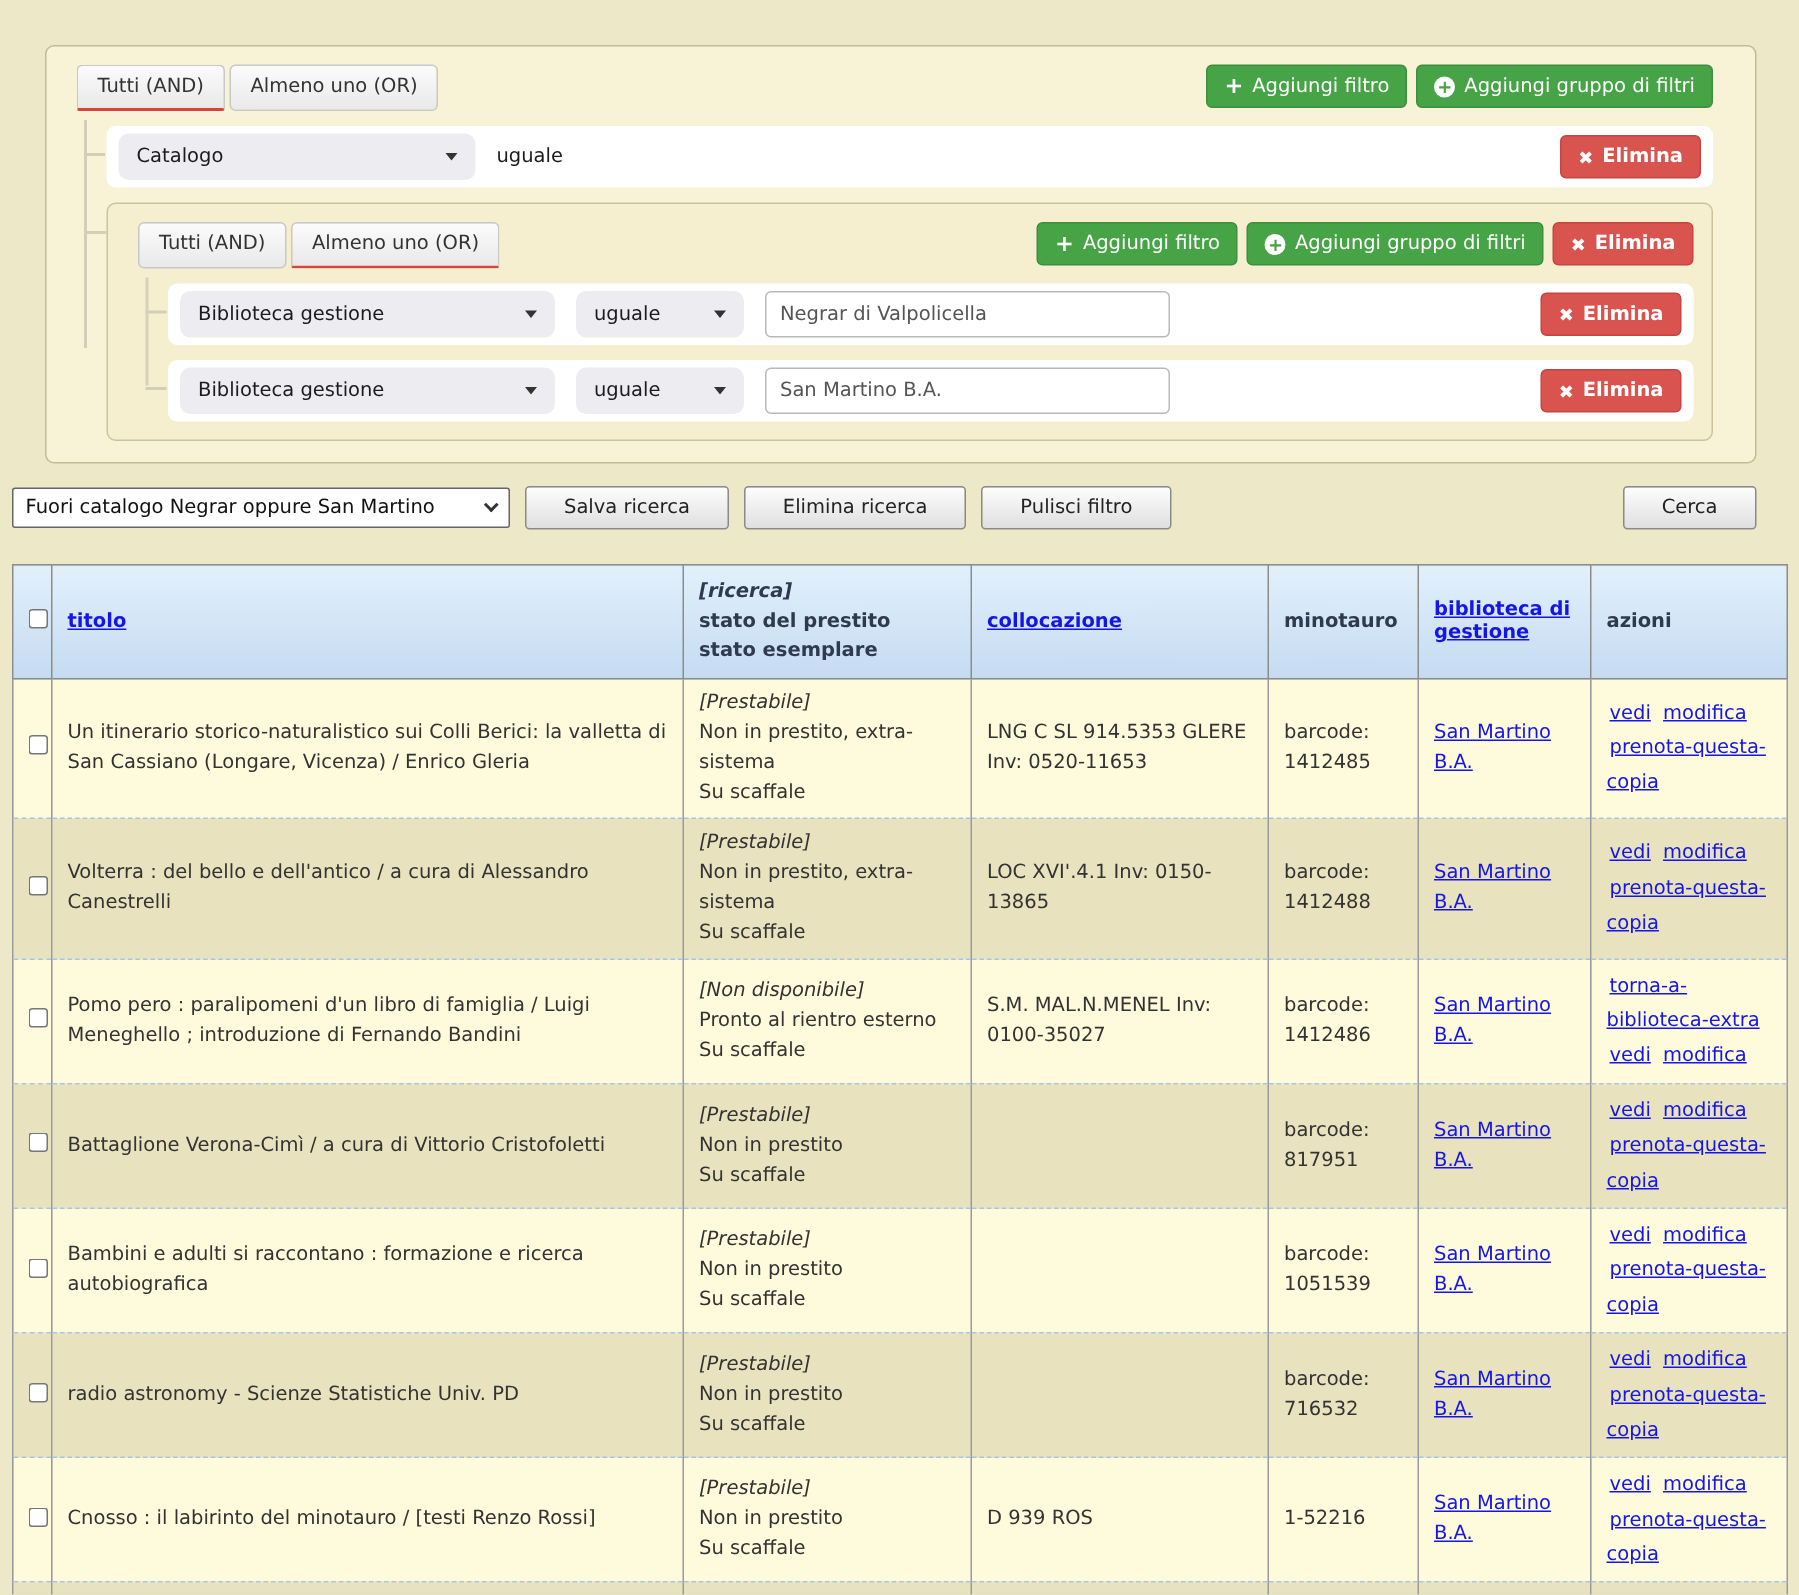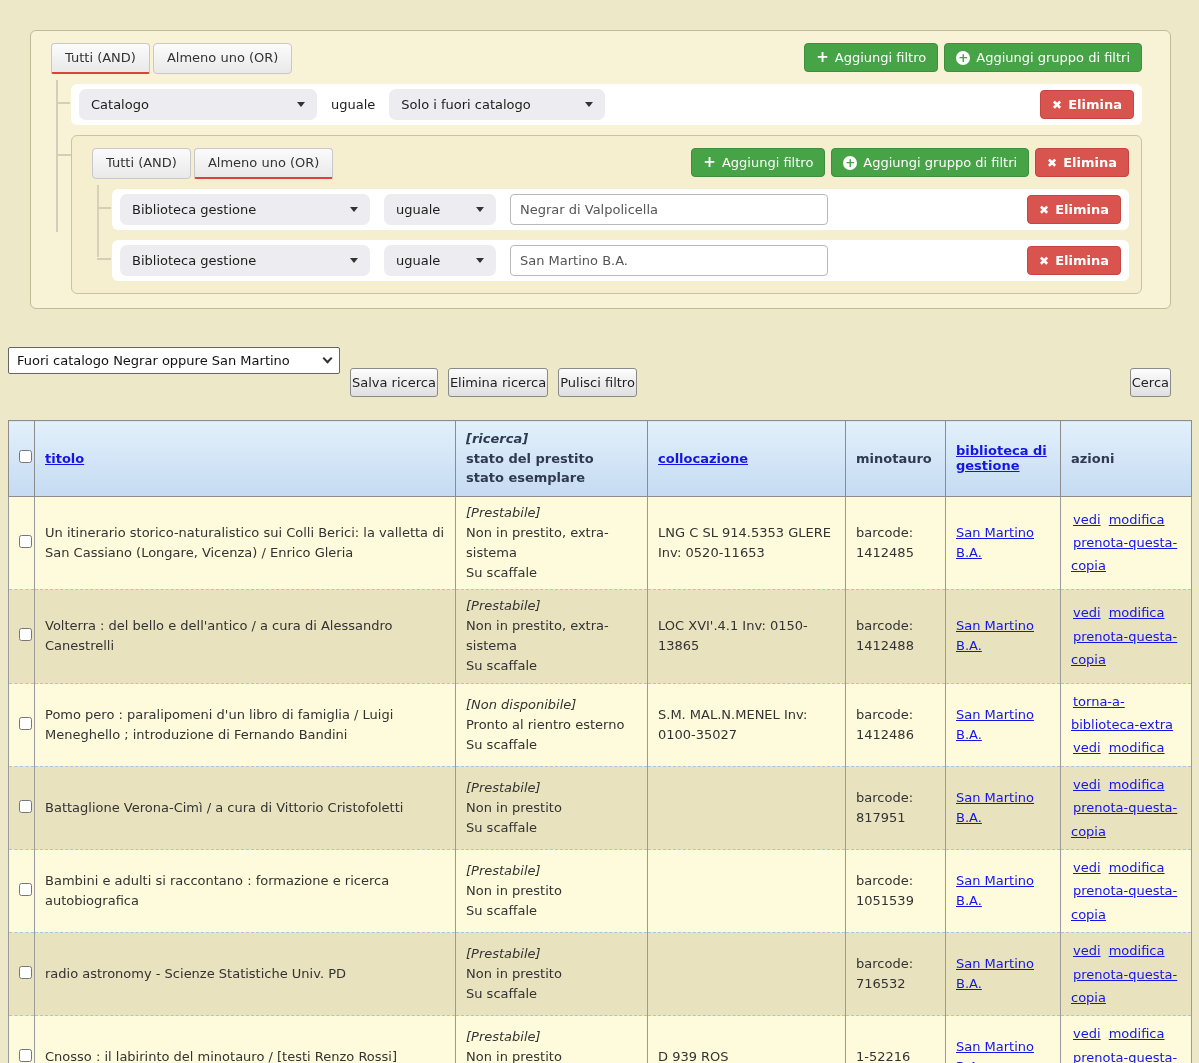--- a/index.html
+++ b/index.html
@@ -97,21 +97,21 @@
   .ig-body { position:relative; padding-left:28px; margin-top:10px; }
   .ig-body::before {
     content:""; position:absolute; left:13px; top:-4px; bottom:24px;
     border-left:2px solid #D8D1BA;
   }
   .ig-body .white-bar + .white-bar { margin-top:10px; }
 
   .txt-input {
     border:1px solid #B9B9B9; border-radius:4px;
     padding:7px 9px; font-size:13px; color:#555;
-    width:318px; font-family:"DejaVu Sans", sans-serif;
+    width:270px; font-family:"DejaVu Sans", sans-serif;
     background:#FFF;
   }
 
   
   .search-controls {
     display:flex; align-items:center; gap:10px;
     margin:15px 28px 0 8px;
   }
   .native-select {
     background:#FFF; border:1px solid #666; border-radius:2px;
@@ -120,22 +120,22 @@
   }
   .native-select.saved { width:332px; }
   .chevron-down-icon {
     width:7px; height:7px; margin-left:8px; margin-top:-4px;
     border-right:2px solid #333; border-bottom:2px solid #333;
     transform:rotate(45deg);
   }
   .gbtn {
     background:linear-gradient(#FDFDFD,#DFDFDF);
     border:1px solid #8A8A8A; border-radius:3px;
-    padding:6px 1px; font-size:13px; color:#222;
-    font-family:"DejaVu Sans", sans-serif; cursor:pointer;margin-top:44px;
+    padding:6px 25px; font-size:13px; color:#222;
+    font-family:"DejaVu Sans", sans-serif; cursor:pointer;
   }
 
   
   .results { margin:23px 8px 0 8px; border-collapse:collapse; width:1183px; table-layout:fixed; }
   .results th, .results td { vertical-align:middle; }
   .results thead th {
     background:linear-gradient(#E2F0FB,#C5DBF2);
     border:1px solid #8C8C8C;
     padding:8px 10px; text-align:left;
     font-weight:bold; color:#2F3A50; font-size:13px;
@@ -193,24 +193,20 @@
   </div>
 
   <div class="fp-body">
 
     <div class="white-bar">
       <div class="gsel" style="width:238px;">
         <span>Catalogo</span>
         <span class="caret-down-icon"></span>
       </div>
       <span class="op-label">uguale</span>
-      <div class="gsel" style="width:216px;">
-        <span>Solo i fuori catalogo</span>
-        <span class="caret-down-icon"></span>
-      </div>
       <button class="btn red push-right">
         <span class="x-icon">✖</span>
         <span>Elimina</span>
       </button>
     </div>
 
     <div class="nested-group">
       <div class="ig-tabbar">
         <div class="tabs">
           <div class="tab">Tutti (AND)</div>

